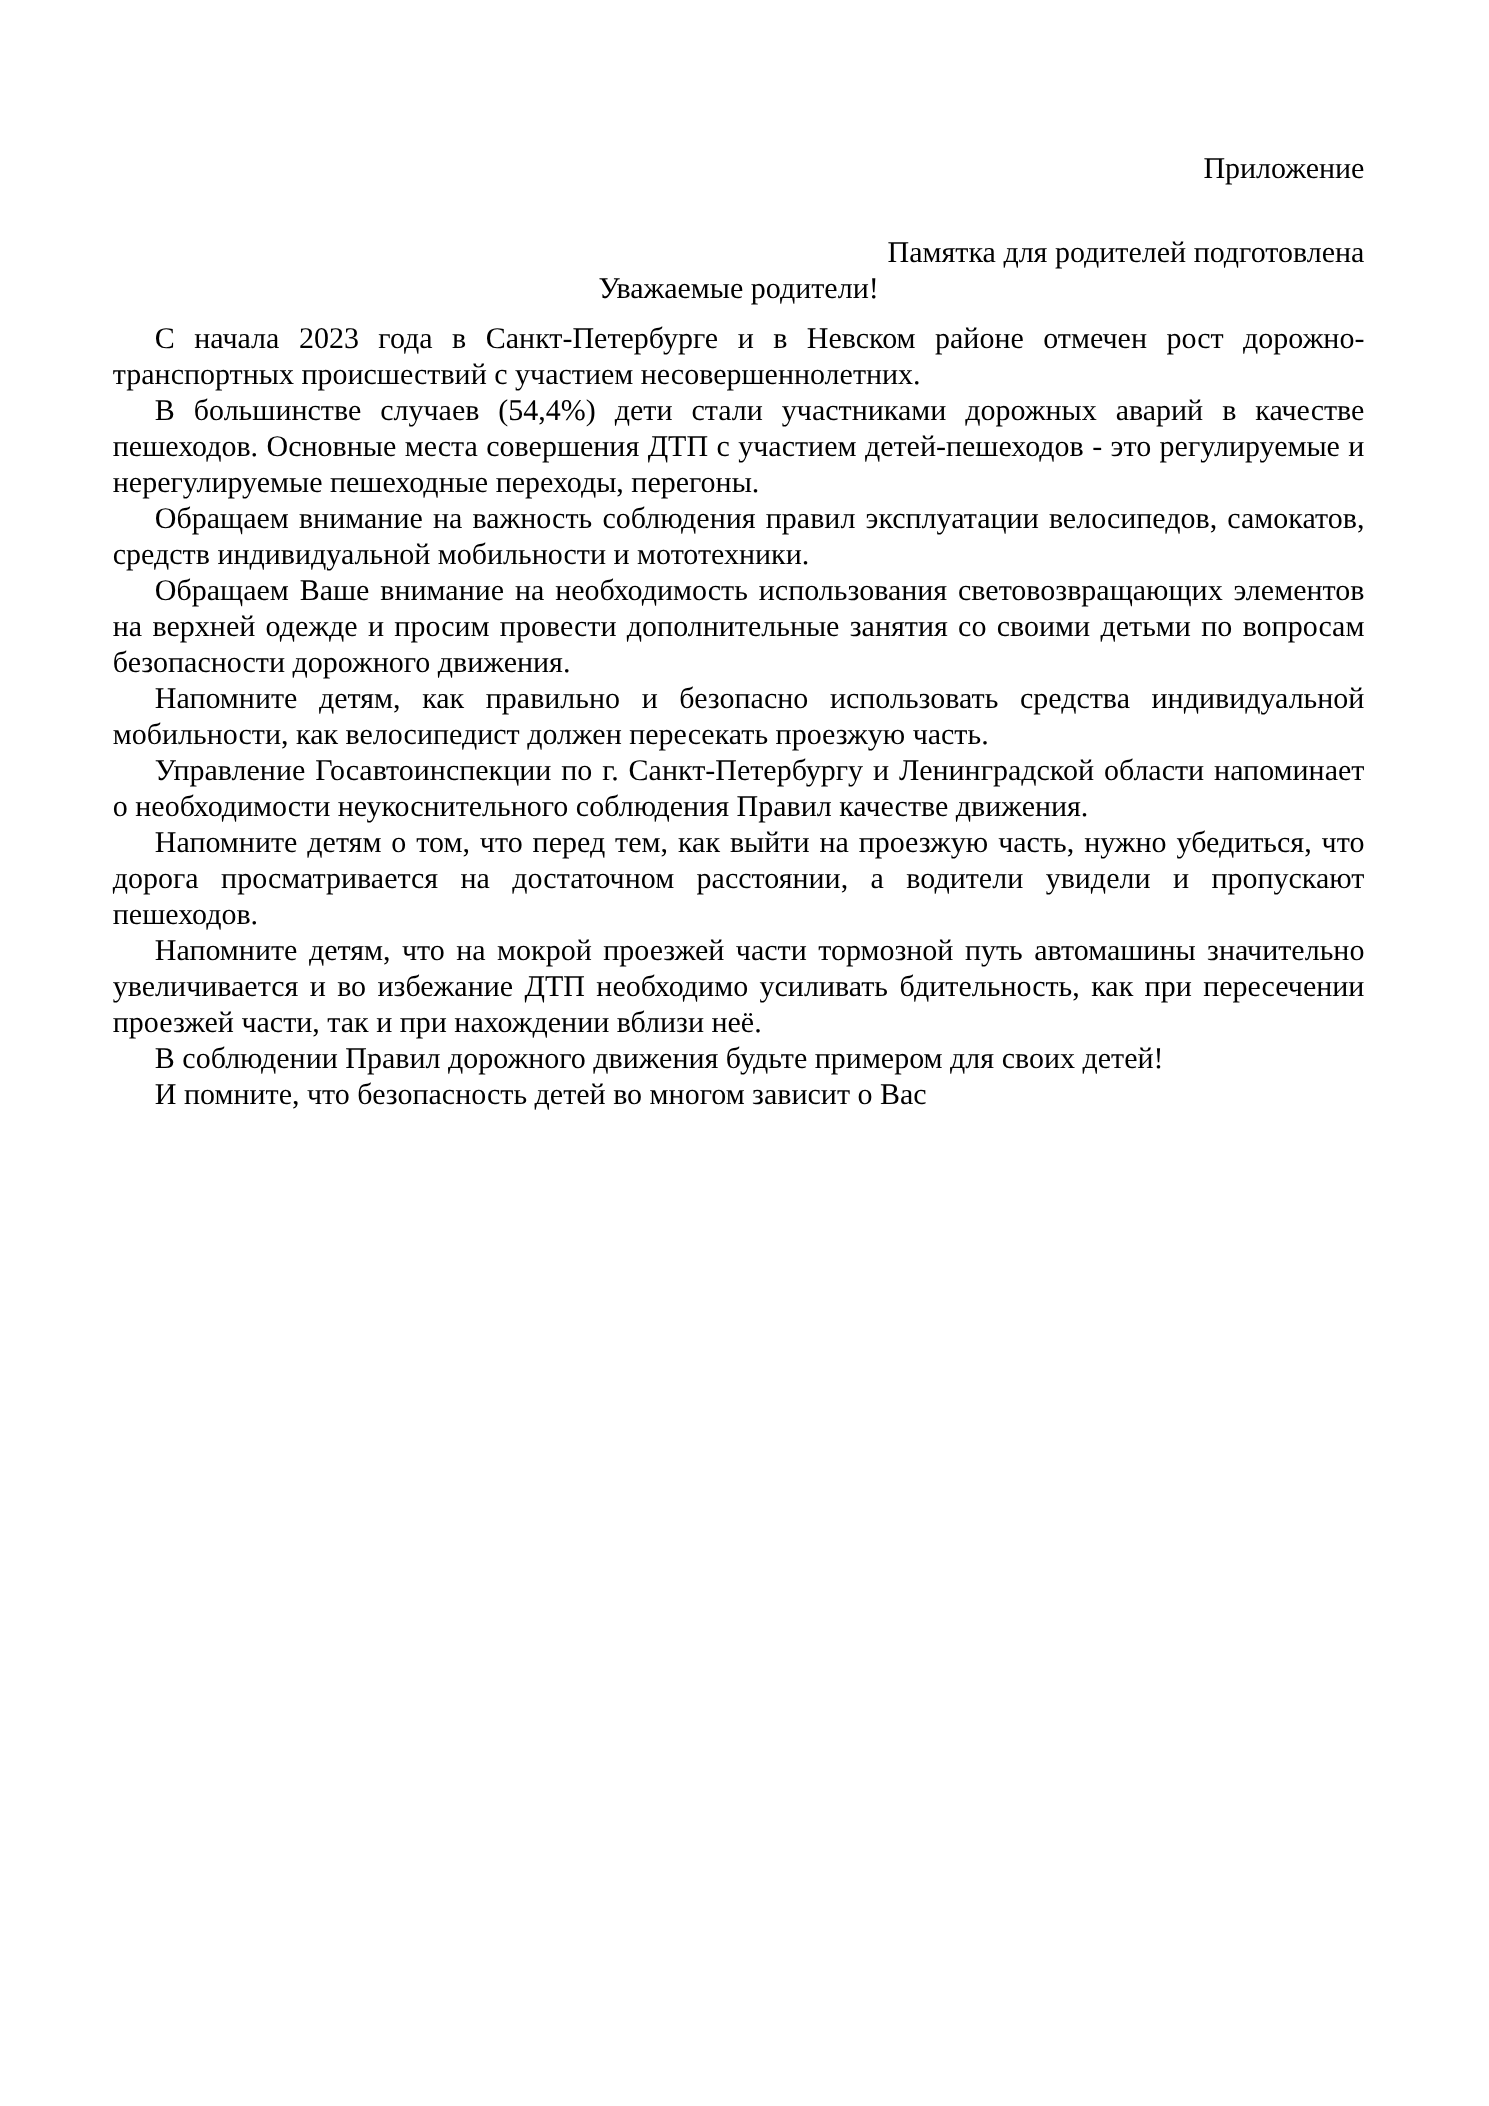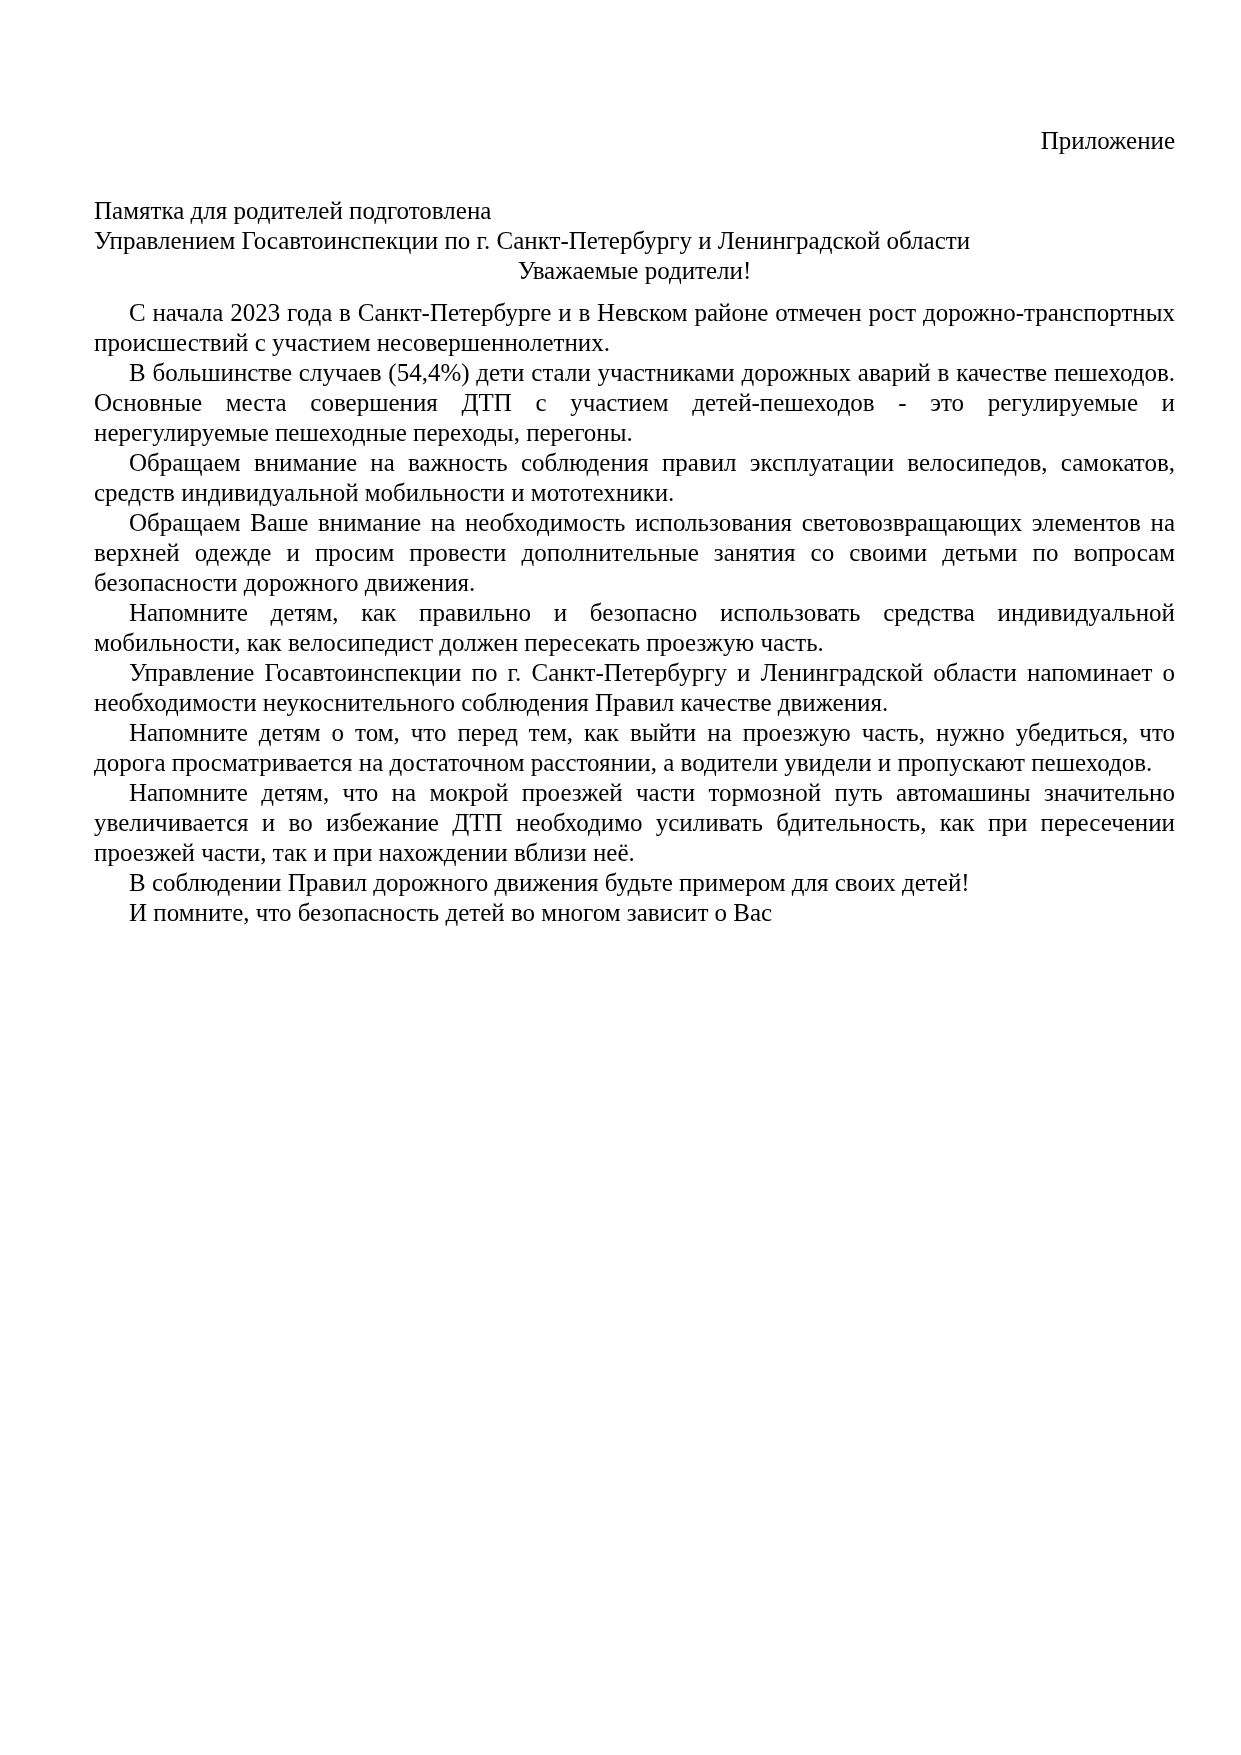--- a/index.html
+++ b/index.html
@@ -10,29 +10,29 @@
   .page {
     position: relative;
     width: 1241px;
     height: 1755px;
     background: #ffffff;
     color: #000000;
     font-family: "Liberation Serif", serif;
     font-size: 25px;
     line-height: 30px;
     box-sizing: border-box;
-    padding: 126px 66px 0 94px;
+    padding: 126px 104px 0 94px;
     overflow: hidden;
   }
   .annex {
     text-align: right;
   }
   .title-block {
     margin-top: 40px;
-    text-align: left;
+    text-align: right;
   }
   .salutation {
     text-align: center;
   }
   .body-text {
     margin-top: 12px;
   }
   .body-text p {
     margin: 0;
     text-align: justify;
@@ -41,21 +41,20 @@
 </style>
 </head>
 <body>
 
 <div class="page">
 
   <div class="annex">Приложение</div>
 
   <div class="title-block">
     <div>Памятка для родителей подготовлена</div>
-    <div>Управлением Госавтоинспекции по г. Санкт-Петербургу и Ленинградской области</div>
   </div>
 
   <div class="salutation">Уважаемые родители!</div>
 
   <div class="body-text">
     <p>С начала 2023 года в Санкт-Петербурге и в Невском районе отмечен рост дорожно-транспортных происшествий с участием несовершеннолетних.</p>
     <p>В большинстве случаев (54,4%) дети стали участниками дорожных аварий в качестве пешеходов. Основные места совершения ДТП с участием детей-пешеходов - это регулируемые и нерегулируемые пешеходные переходы, перегоны.</p>
     <p>Обращаем внимание на важность соблюдения правил эксплуатации велосипедов, самокатов, средств индивидуальной мобильности и мототехники.</p>
     <p>Обращаем Ваше внимание на необходимость использования световозвращающих элементов на верхней одежде и просим провести дополнительные занятия со своими детьми по вопросам безопасности дорожного движения.</p>
     <p>Напомните детям, как правильно и безопасно использовать средства индивидуальной мобильности, как велосипедист должен пересекать проезжую часть.</p>

